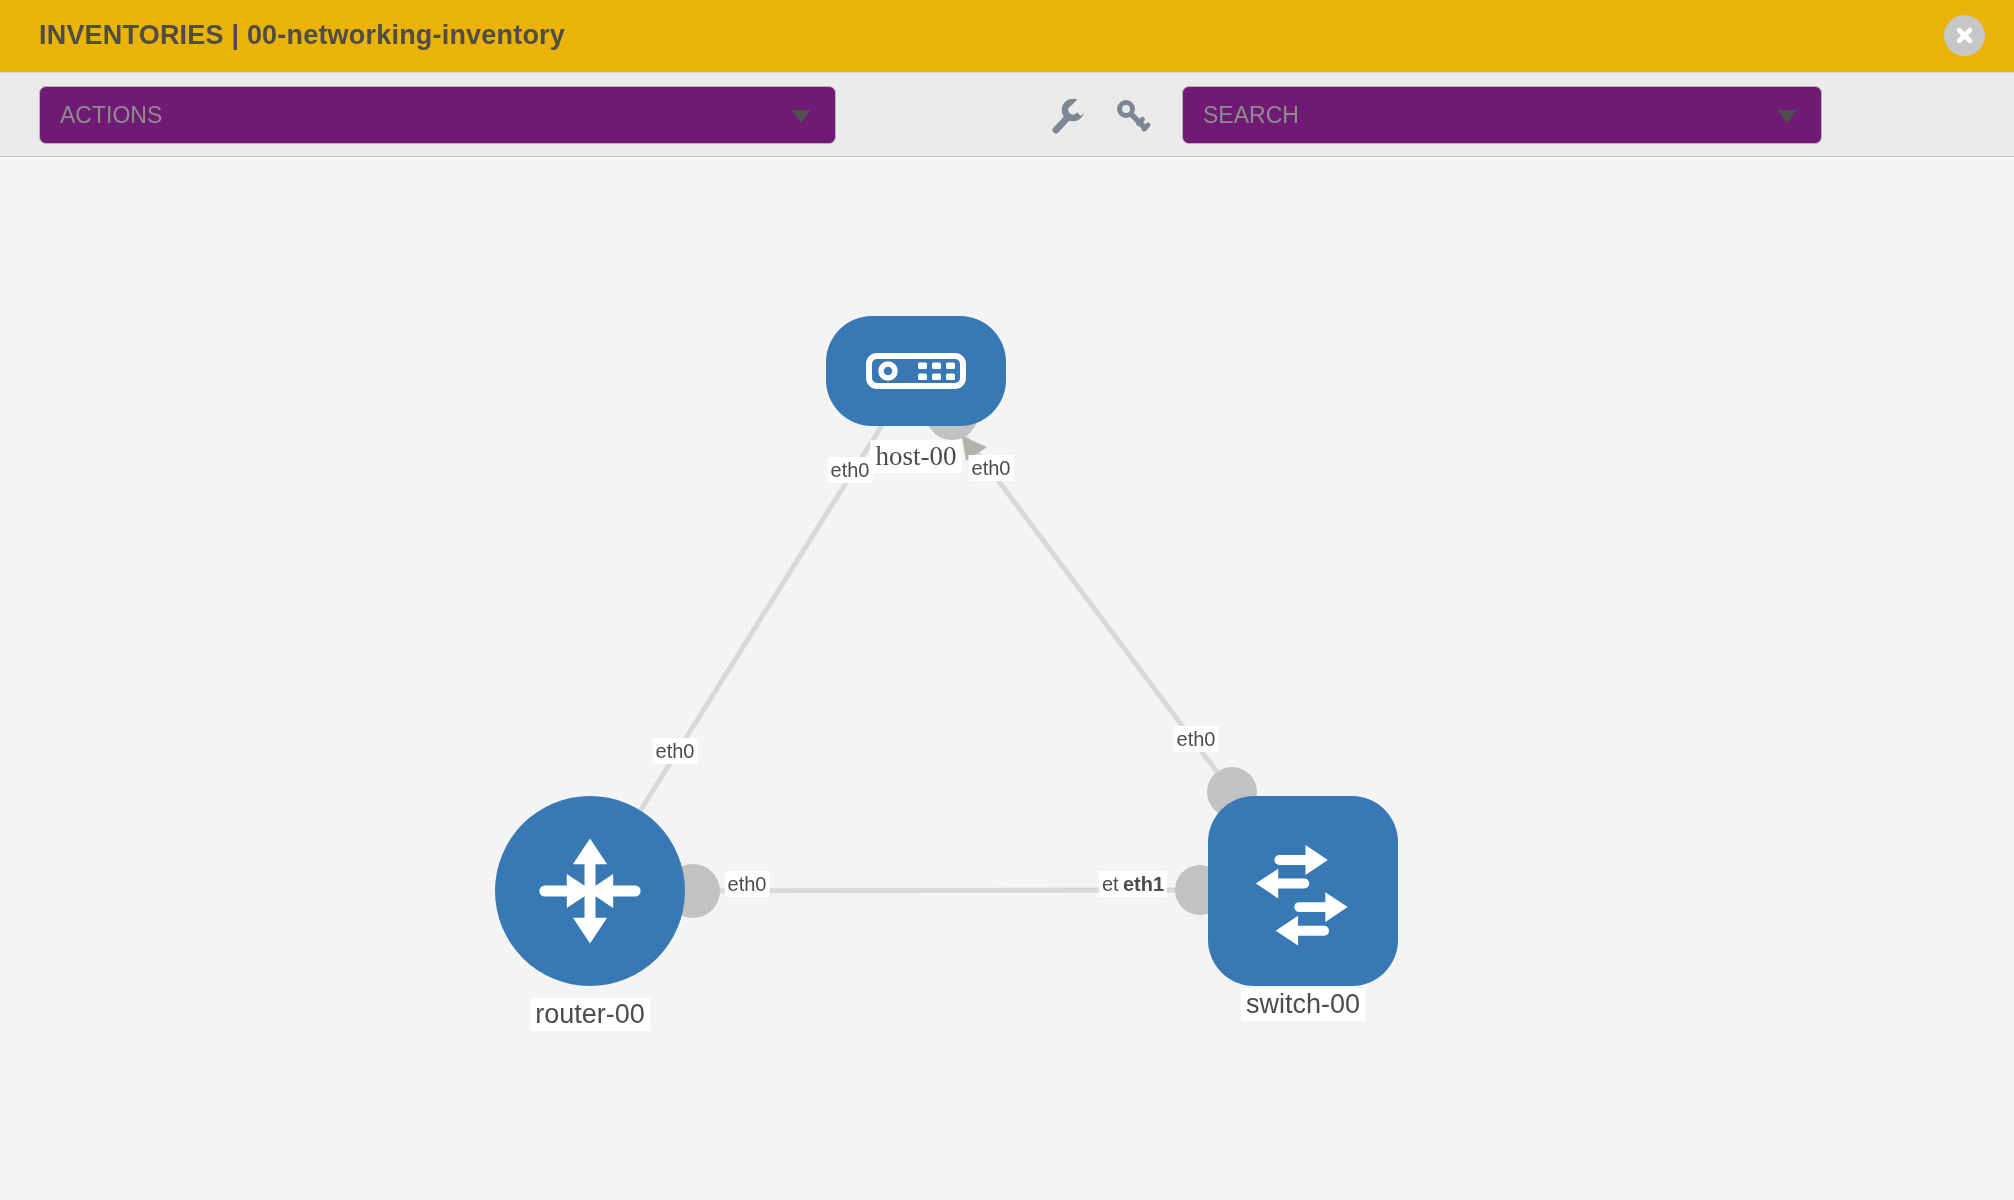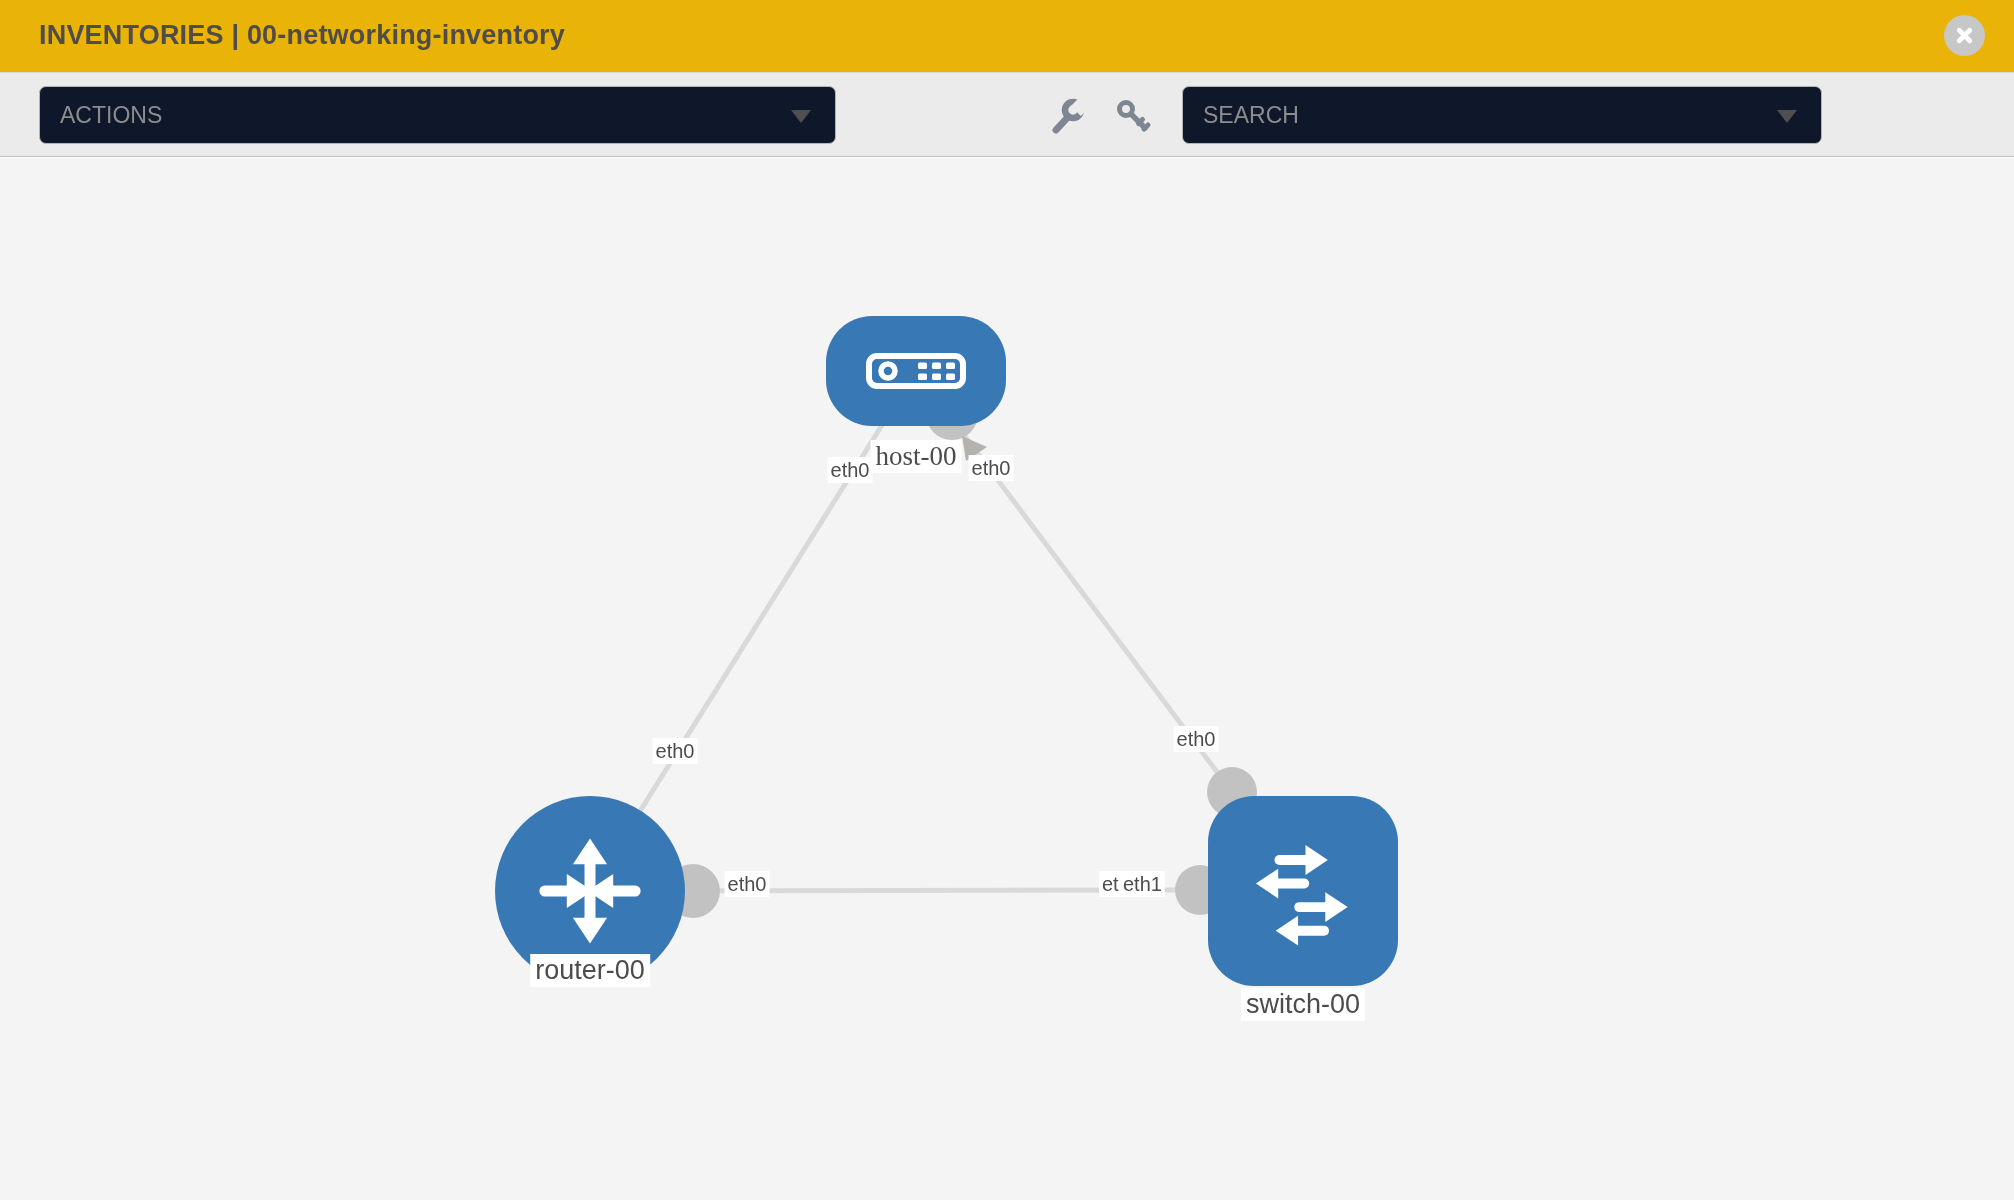--- a/index.html
+++ b/index.html
@@ -8,21 +8,21 @@
 
   
   #header { position: absolute; left:0; top:0; width:2014px; height:72px; background:#eab308; }
   #page-title { position:absolute; left:39px; top:20px; font-size:27px; font-weight:700; color:#504c47; letter-spacing:0.2px; }
   #close-btn { position:absolute; right:29px; top:15px; width:41px; height:41px; border-radius:50%;
                background:#c7c7c7; display:flex; align-items:center; justify-content:center; cursor:pointer; }
 
   
   #toolbar { position:absolute; left:0; top:72px; width:2014px; height:85px; background:#ebebeb;
              border-top:1px solid #d8d8d8; border-bottom:1px solid #c3c3c3; }
-  .dropdown { position:absolute; top:13px; height:58px; background:#0f172a; border:1px solid #b4b4b4;
+  .dropdown { position:absolute; top:13px; height:58px; background:#701a75; border:1px solid #b4b4b4;
               border-radius:7px; display:flex; align-items:center; cursor:pointer; }
   .dropdown .dd-label { font-size:23px; color:#8d8d8d; padding-left:20px; }
   .caret { position:absolute; right:24px; top:50%; margin-top:-5px; width:0; height:0;
            border-left:10px solid transparent; border-right:10px solid transparent; border-top:13px solid #4f4f4f; }
   #actions-dropdown { left:39px;  width:797px; }
   #search-dropdown  { left:1182px; width:640px; }
   .tool-icon { position:absolute; top:24px; width:40px; height:40px; cursor:pointer; }
   #wrench-btn { left:1046px; }
   #key-btn    { left:1113px; }
 
@@ -138,25 +138,25 @@
       <g fill="#ffffff" stroke="none">
         <polygon points="70,25 52,13 52,37"></polygon>
         <polygon points="12,44 30,32 30,56"></polygon>
         <polygon points="86,63 68,51 68,75"></polygon>
         <polygon points="28,82 46,70 46,94"></polygon>
       </g>
     </svg>
   </div>
 
   <div class="node-label" style="left:916px;  top:282px;font-family:Liberation Serif, serif;">host-00</div>
-  <div class="node-label" style="left:590px;  top:796px;">router-00</div>
+  <div class="node-label" style="left:590px;  top:840px;">router-00</div>
   <div class="node-label" style="left:1303px; top:830px;">switch-00</div>
 
   <div class="if-label" style="left:850px;  top:299px;">eth0</div>
   <div class="if-label" style="left:991px;  top:297px;">eth0</div>
   <div class="if-label" style="left:675px;  top:580px;">eth0</div>
   <div class="if-label" style="left:1196px; top:568px;">eth0</div>
   <div class="if-label" style="left:747px;  top:713px;">eth0</div>
 
   <div class="if-label-raw" style="left:1099px; top:713px;">eth0</div>
-  <div class="if-label-raw" style="left:1120px; top:713px;">eth1</div>
+  <div class="if-label-raw" style="left:1120px; top:713px;font-weight:bold;">eth1</div>
 
 </div>
 
 </body></html>

